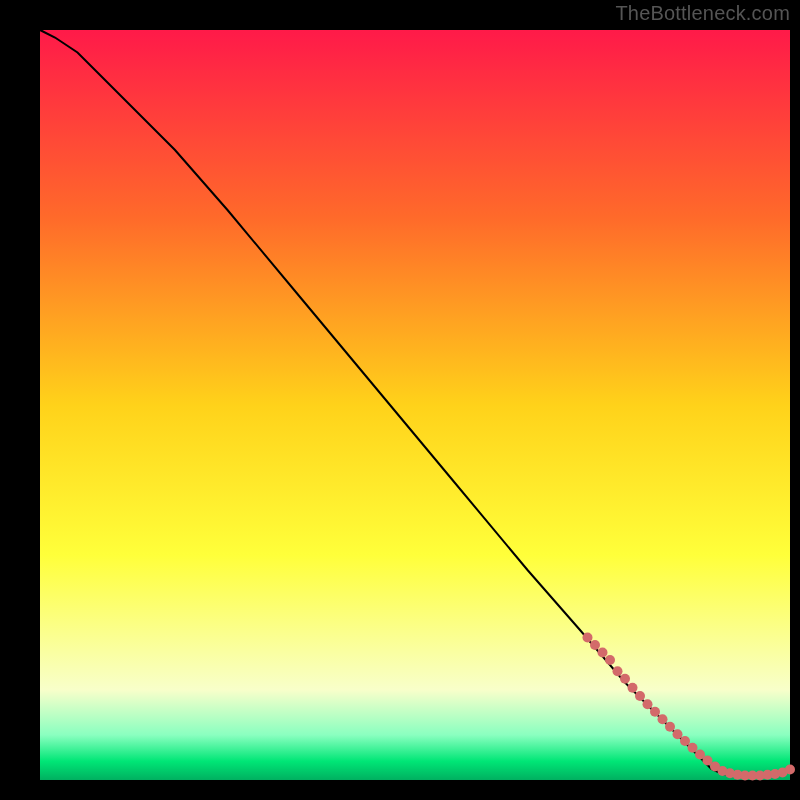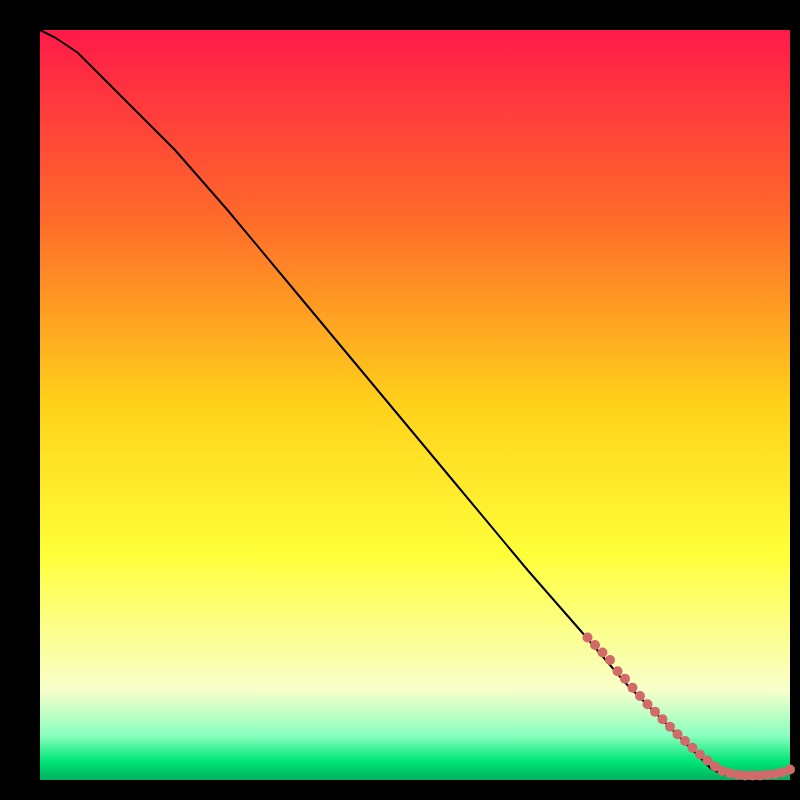--- a/index.html
+++ b/index.html
@@ -70,13 +70,14 @@
         <circle cx="737.5" cy="774.8" r="5" fill="#d36a6a"></circle>
         <circle cx="745.0" cy="775.5" r="5" fill="#d36a6a"></circle>
         <circle cx="752.5" cy="775.5" r="5" fill="#d36a6a"></circle>
         <circle cx="760.0" cy="775.5" r="5" fill="#d36a6a"></circle>
         <circle cx="767.5" cy="774.8" r="5" fill="#d36a6a"></circle>
         <circle cx="775.0" cy="774.0" r="5" fill="#d36a6a"></circle>
         <circle cx="782.5" cy="772.5" r="5" fill="#d36a6a"></circle>
         <circle cx="790.0" cy="769.5" r="5" fill="#d36a6a"></circle>
       </g>
   </svg>
+  <div class="watermark">TheBottleneck.com</div>
 </div>
 
 </body></html>

